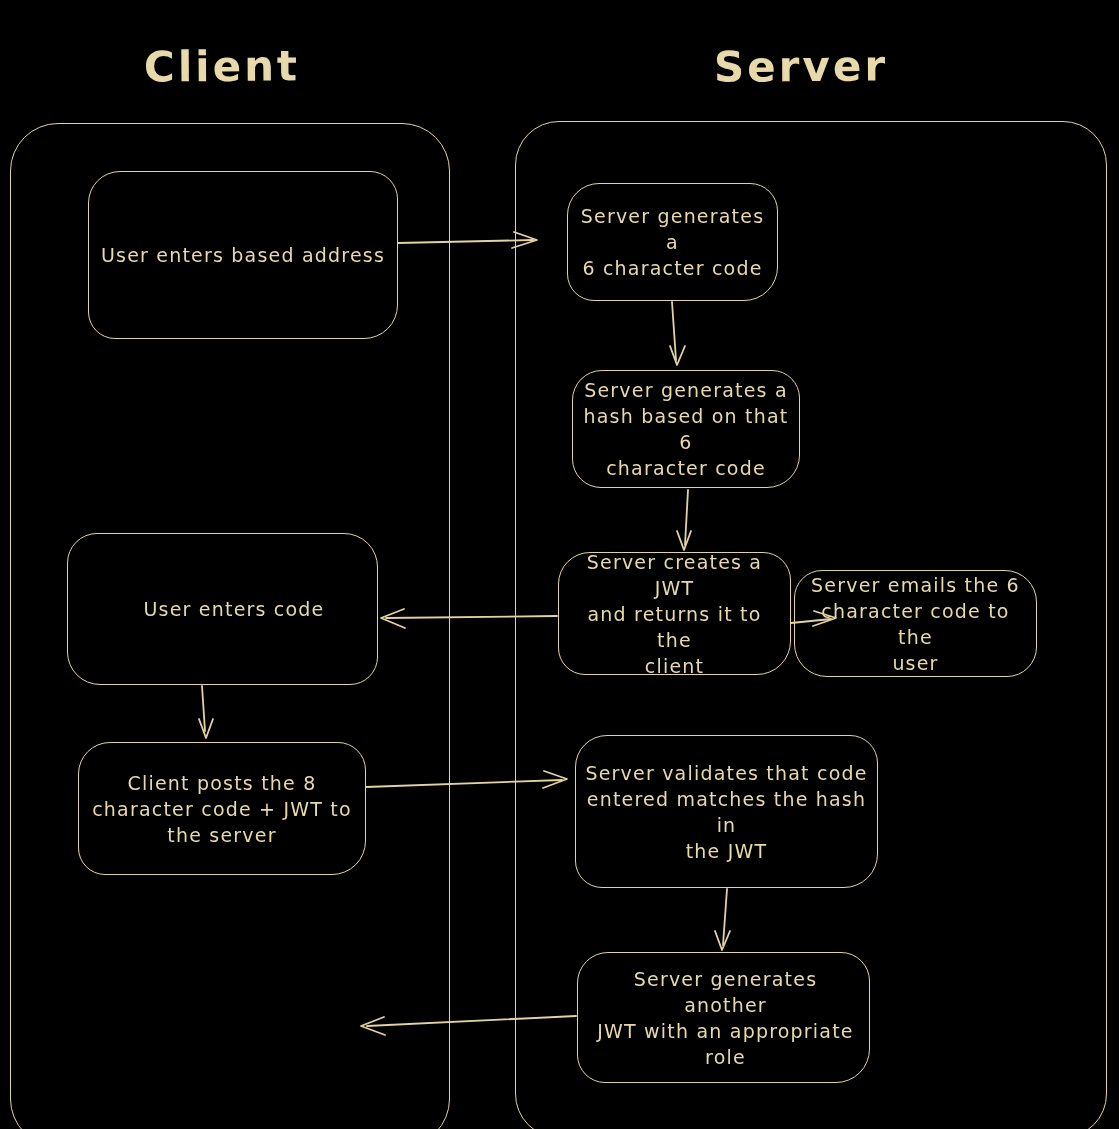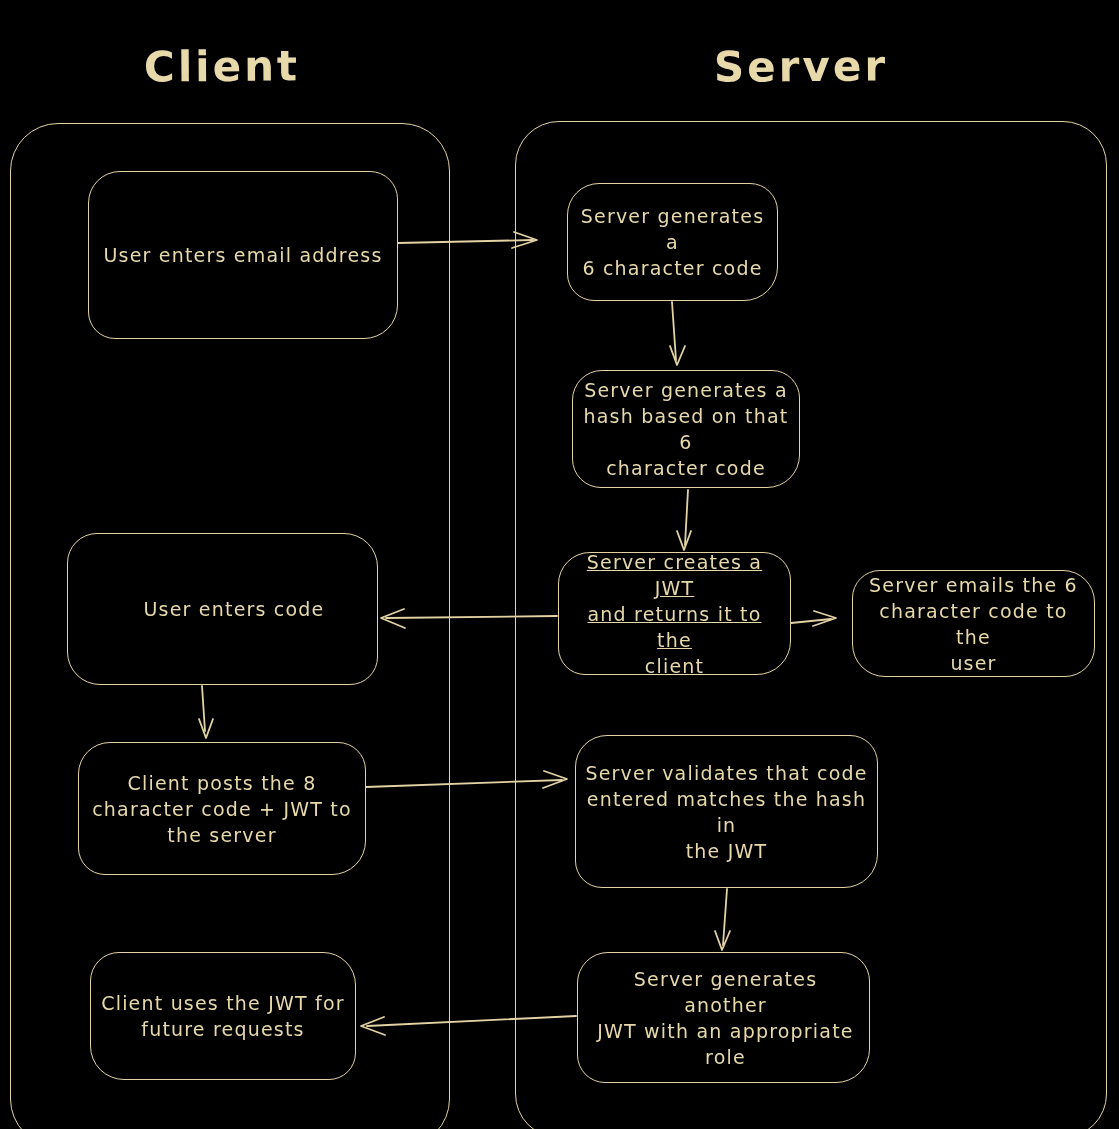--- a/index.html
+++ b/index.html
@@ -71,37 +71,35 @@
 <body>
 
 <div class="canvas">
 
   <div class="lane-title client-title">Client</div>
   <div class="lane-title server-title">Server</div>
 
   <div class="container" style="left:10px; top:95px; width:440px; height:1024px;"></div>
   <div class="container" style="left:515px; top:93px; width:592px; height:1017px; border-radius:44px;"></div>
 
-  <div class="node" style="left:88px; top:143px; width:310px; height:168px;">User enters email address</div>
+  <div class="node" style="left:88px; top:143px; width:310px; height:168px;">User enters based address</div>
   <div class="node" style="left:67px; top:505px; width:311px; height:152px; border-radius:30px 34px 28px 33px;padding-left:31px;">User enters code</div>
   <div class="node" style="left:78px; top:714px; width:288px; height:133px;">Client posts the 8
 character code + JWT to
 the server</div>
-  <div class="node" style="left:90px; top:924px; width:266px; height:128px; border-radius:29px 33px 27px 34px;">Client uses the JWT for
-future requests</div>
 
   <div class="node" style="left:567px; top:155px; width:211px; height:118px;">Server generates a
 6 character code</div>
   <div class="node" style="left:572px; top:342px; width:228px; height:118px; border-radius:30px 28px 33px 29px;">Server generates a
 hash based on that 6
 character code</div>
-  <div class="node" style="left:558px; top:524px; width:233px; height:123px;text-decoration:underline;">Server creates a JWT
+  <div class="node" style="left:558px; top:524px; width:233px; height:123px;">Server creates a JWT
 and returns it to the
 client</div>
-  <div class="node" style="left:852px; top:542px; width:243px; height:107px; border-radius:28px 32px 30px 33px;">Server emails the 6
+  <div class="node" style="left:794px; top:542px; width:243px; height:107px; border-radius:28px 32px 30px 33px;">Server emails the 6
 character code to the
 user</div>
   <div class="node" style="left:575px; top:707px; width:303px; height:153px;">Server validates that code
 entered matches the hash in
 the JWT</div>
   <div class="node" style="left:577px; top:924px; width:293px; height:131px; border-radius:31px 29px 34px 28px;padding-left:12px;">Server generates another
 JWT with an appropriate
 role</div>
 
   <svg class="arrows" width="1119" height="1129" viewBox="0 0 1119 1129">

